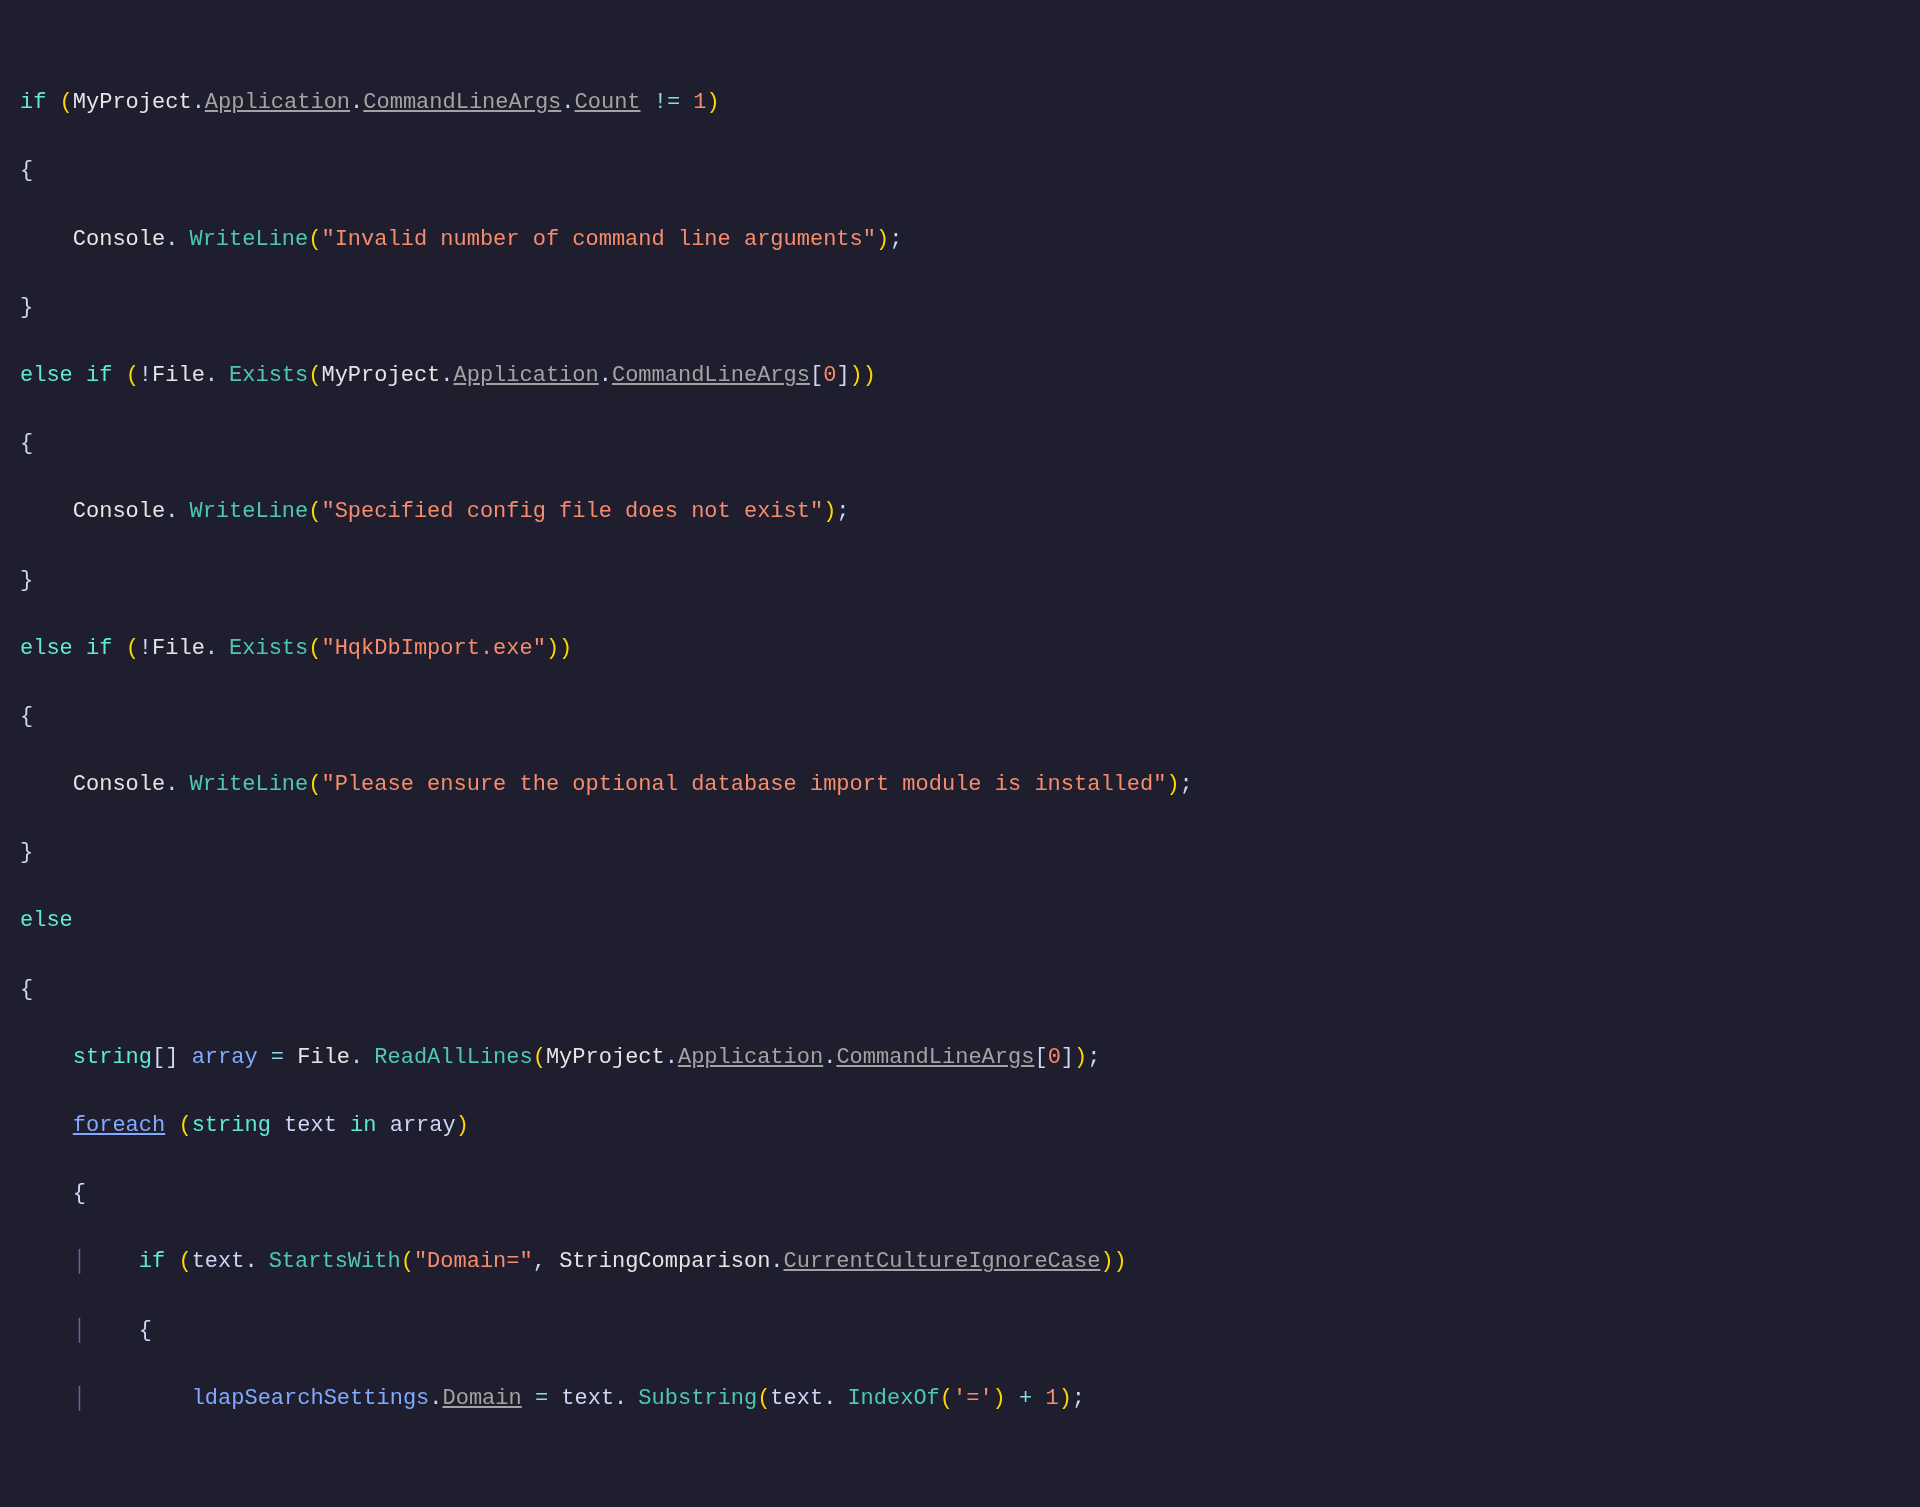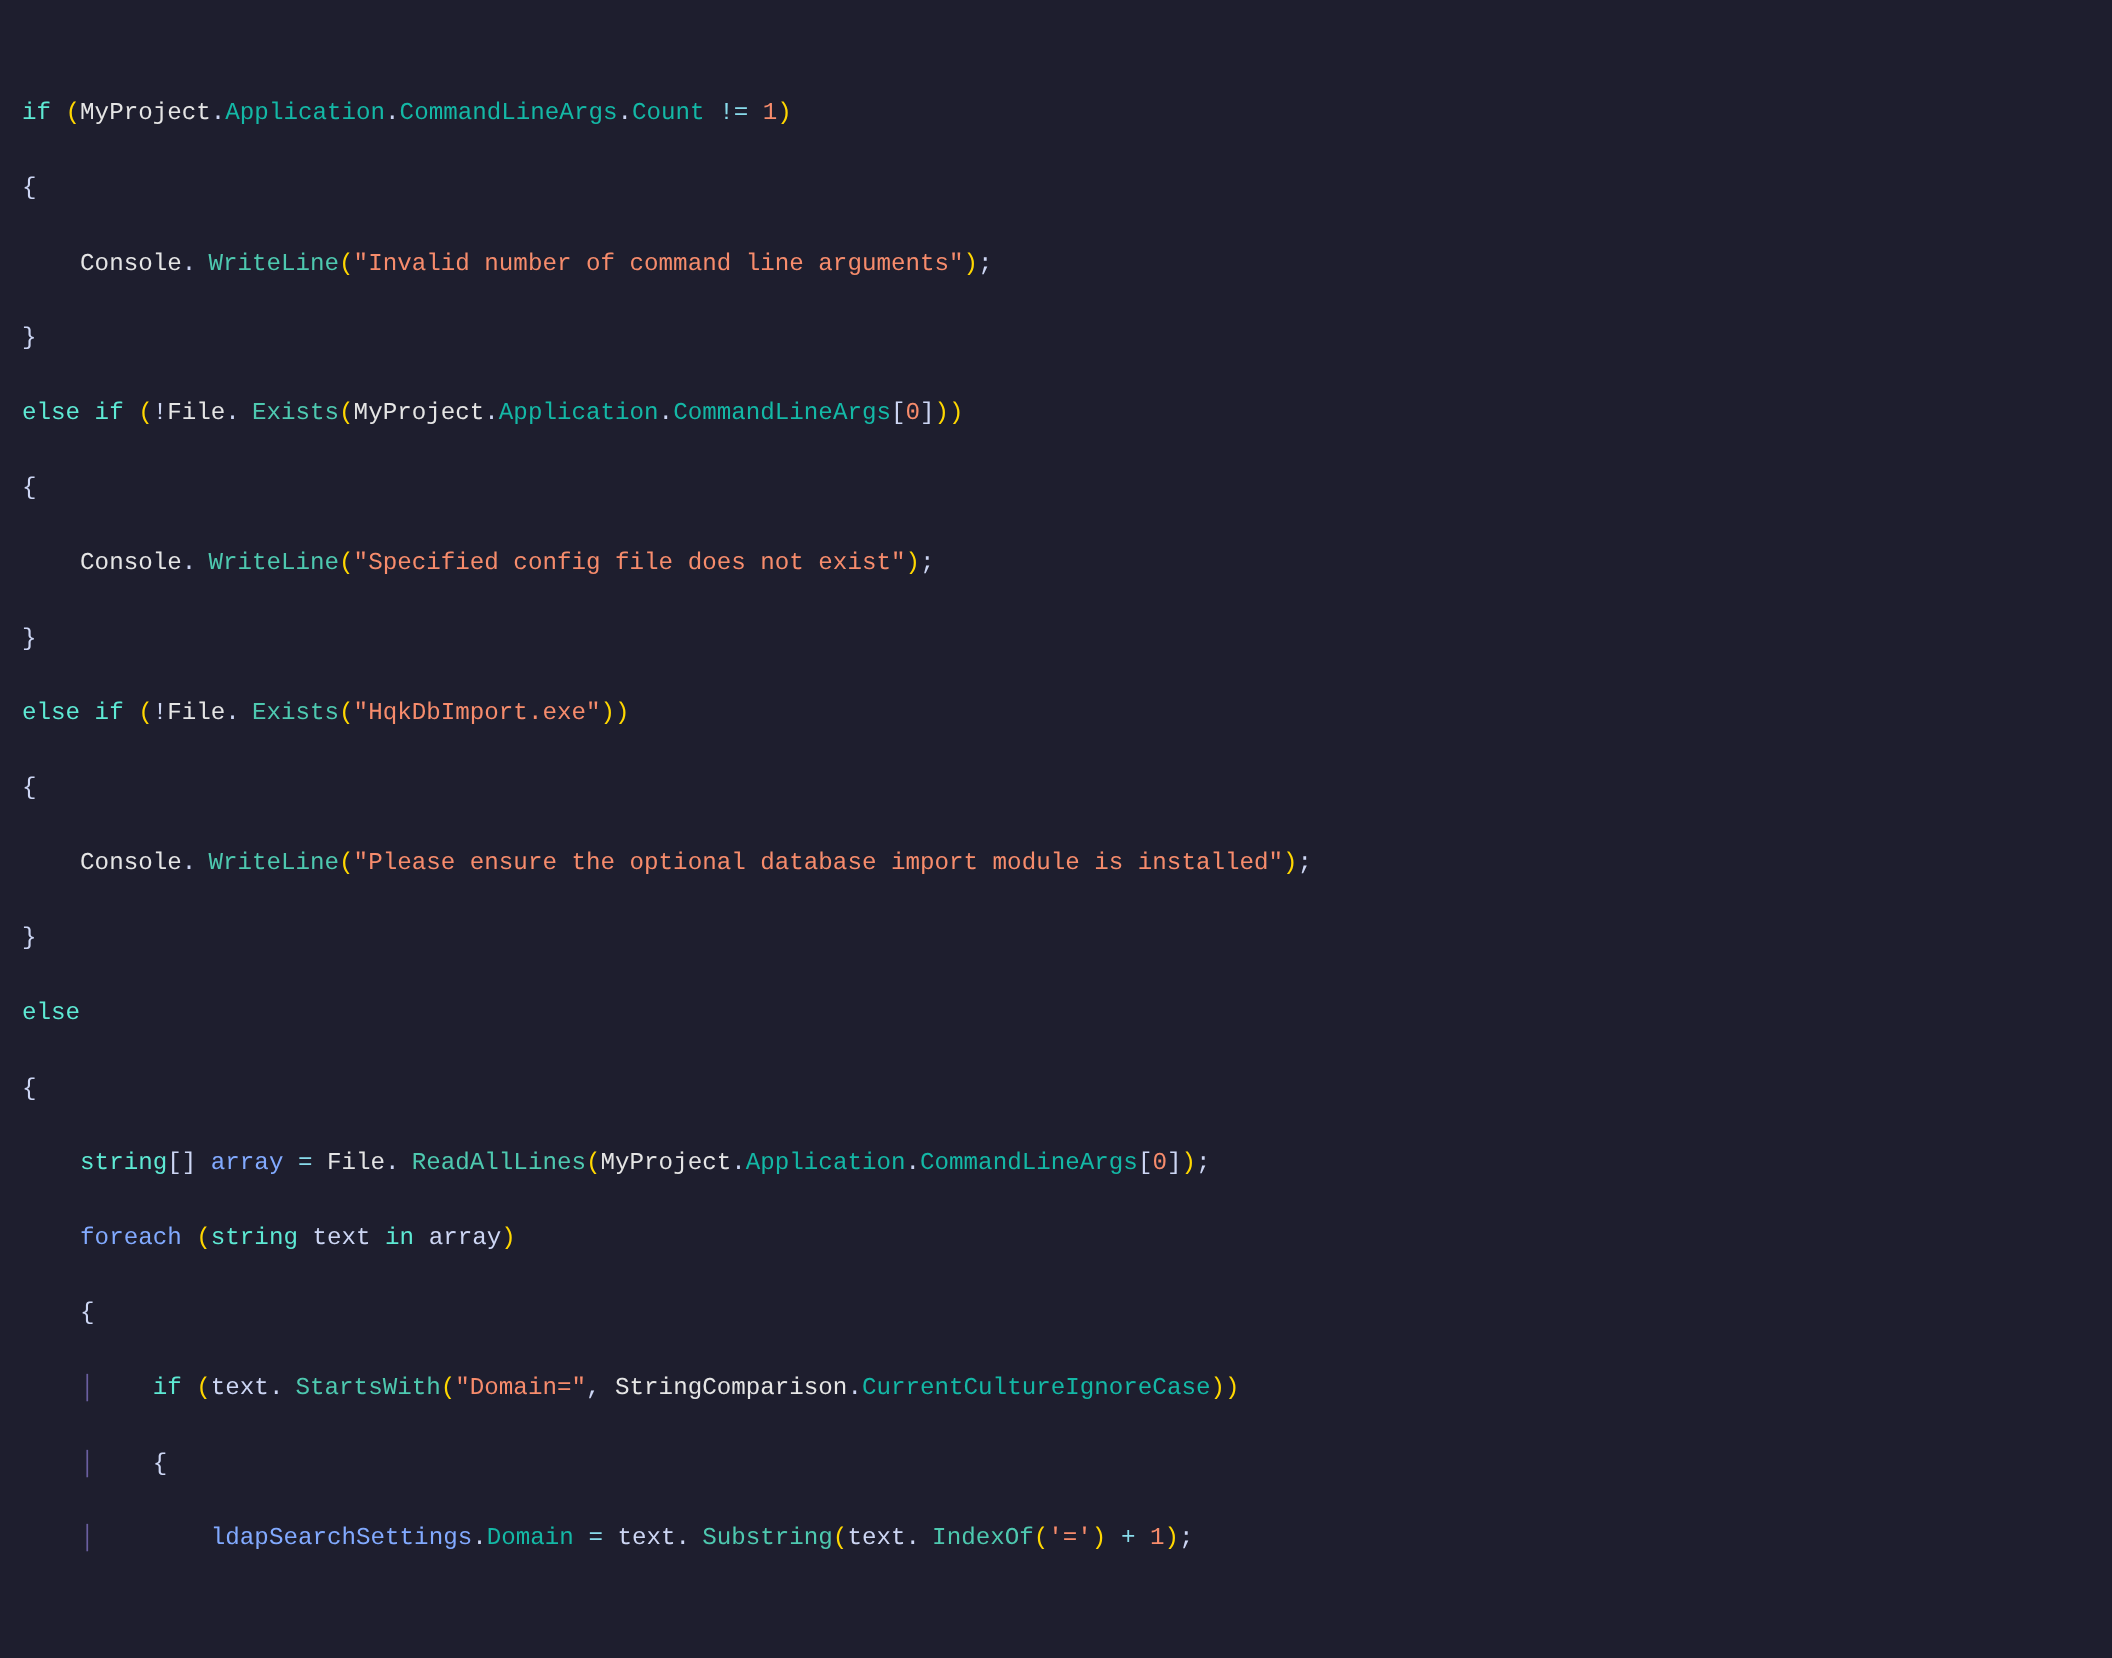--- a/index.html
+++ b/index.html
@@ -15,26 +15,26 @@
     .code-block {
       padding: 8px 20px;
       white-space: pre;
     }
     .line {
       display: block;
       min-height: 1.55em;
     }
     
     .kw       { color: #5eead4; }   
-    .kw-blue  { color: #82aaff; }   
+    .kw-blue  { color: #82aaff; text-decoration: underline; }   
     .fn       { color: #e5e5e5; }   
     .method   { color: #4ec9b0; margin-left: 11px; }   
     .str      { color: #f78c6c; }   
     .num      { color: #f78c6c; }   
-    .prop     { color: #14b8a6; }   
+    .prop     { color: #a3a3a3; text-decoration: underline; }   
     .var      { color: #82aaff; }   
     .plain    { color: #cdd6f4; }   
     .op       { color: #89dceb; }
     .paren    { color: #ffd700; }
   </style>
 </head>
 <body>
 
 <div class="code-block">
 

